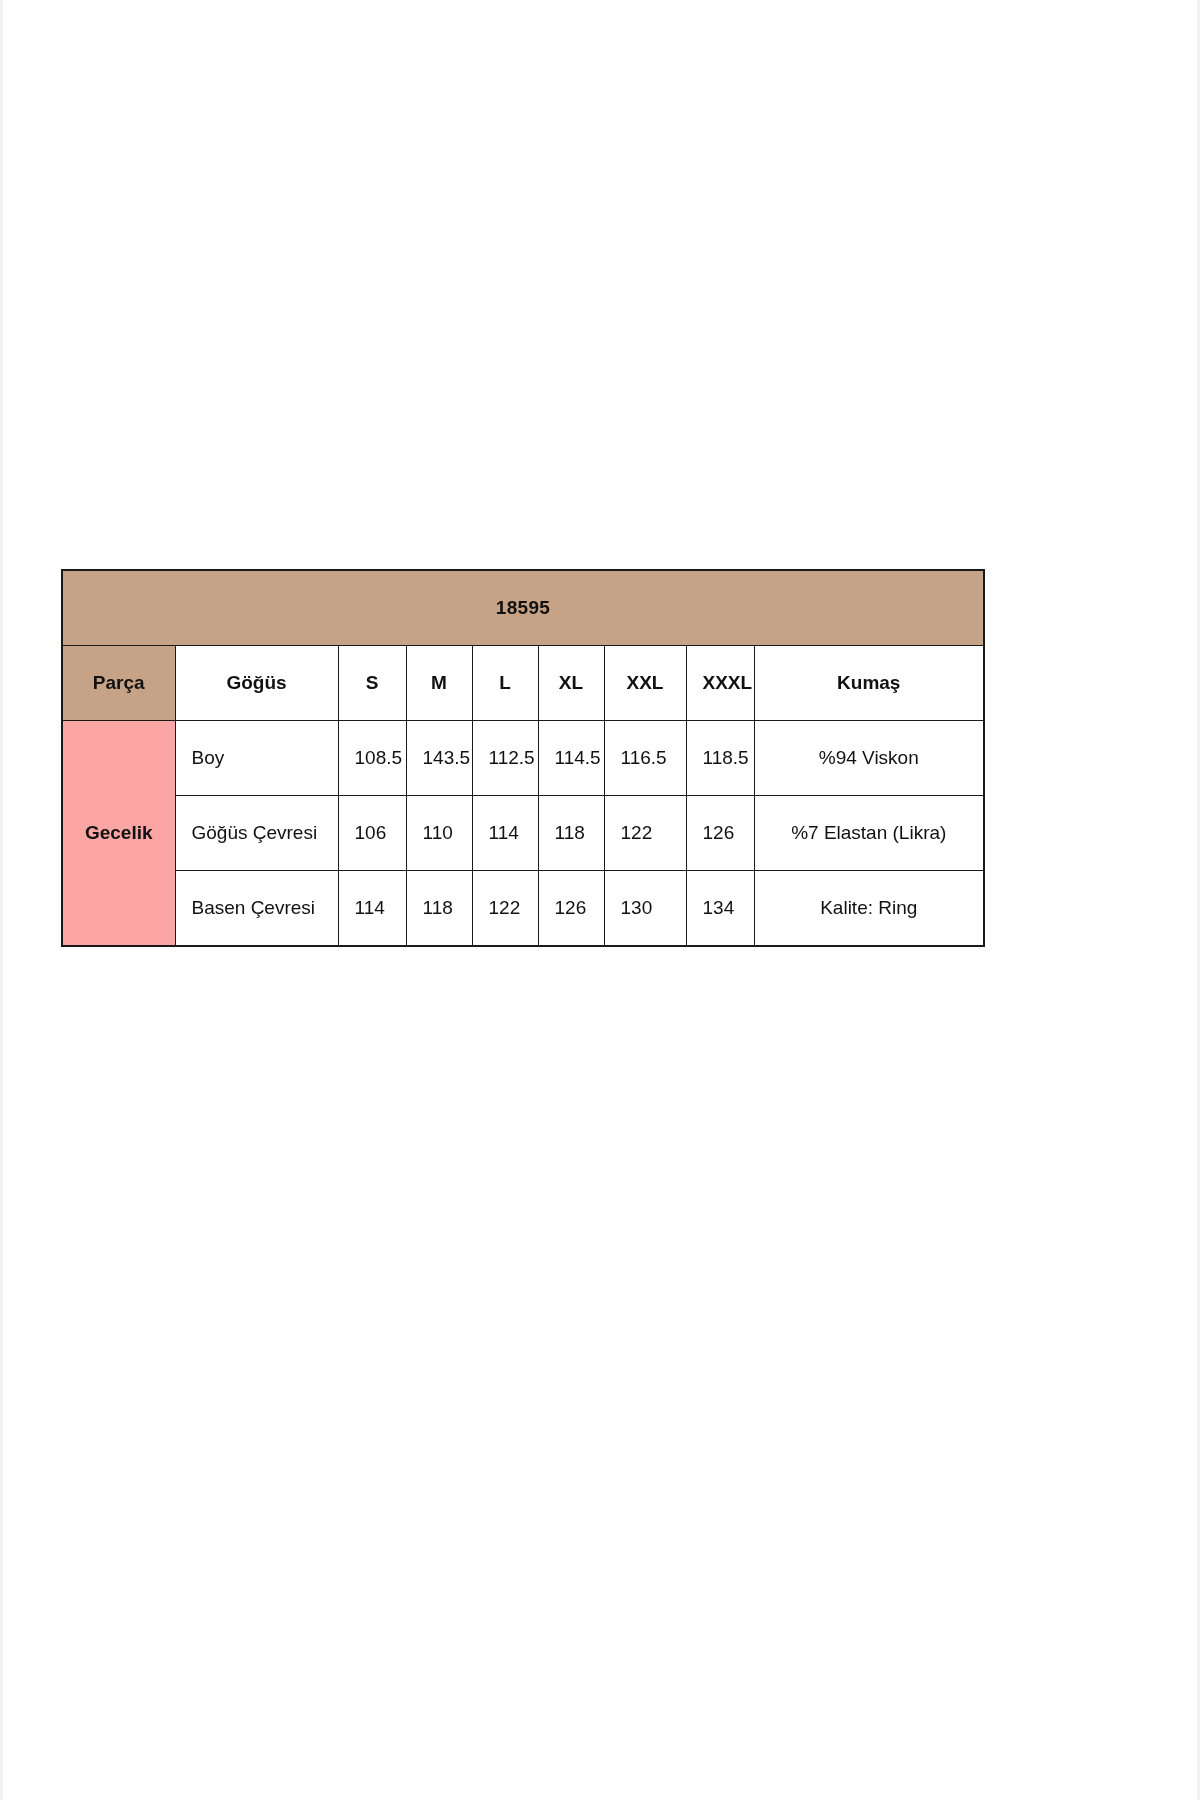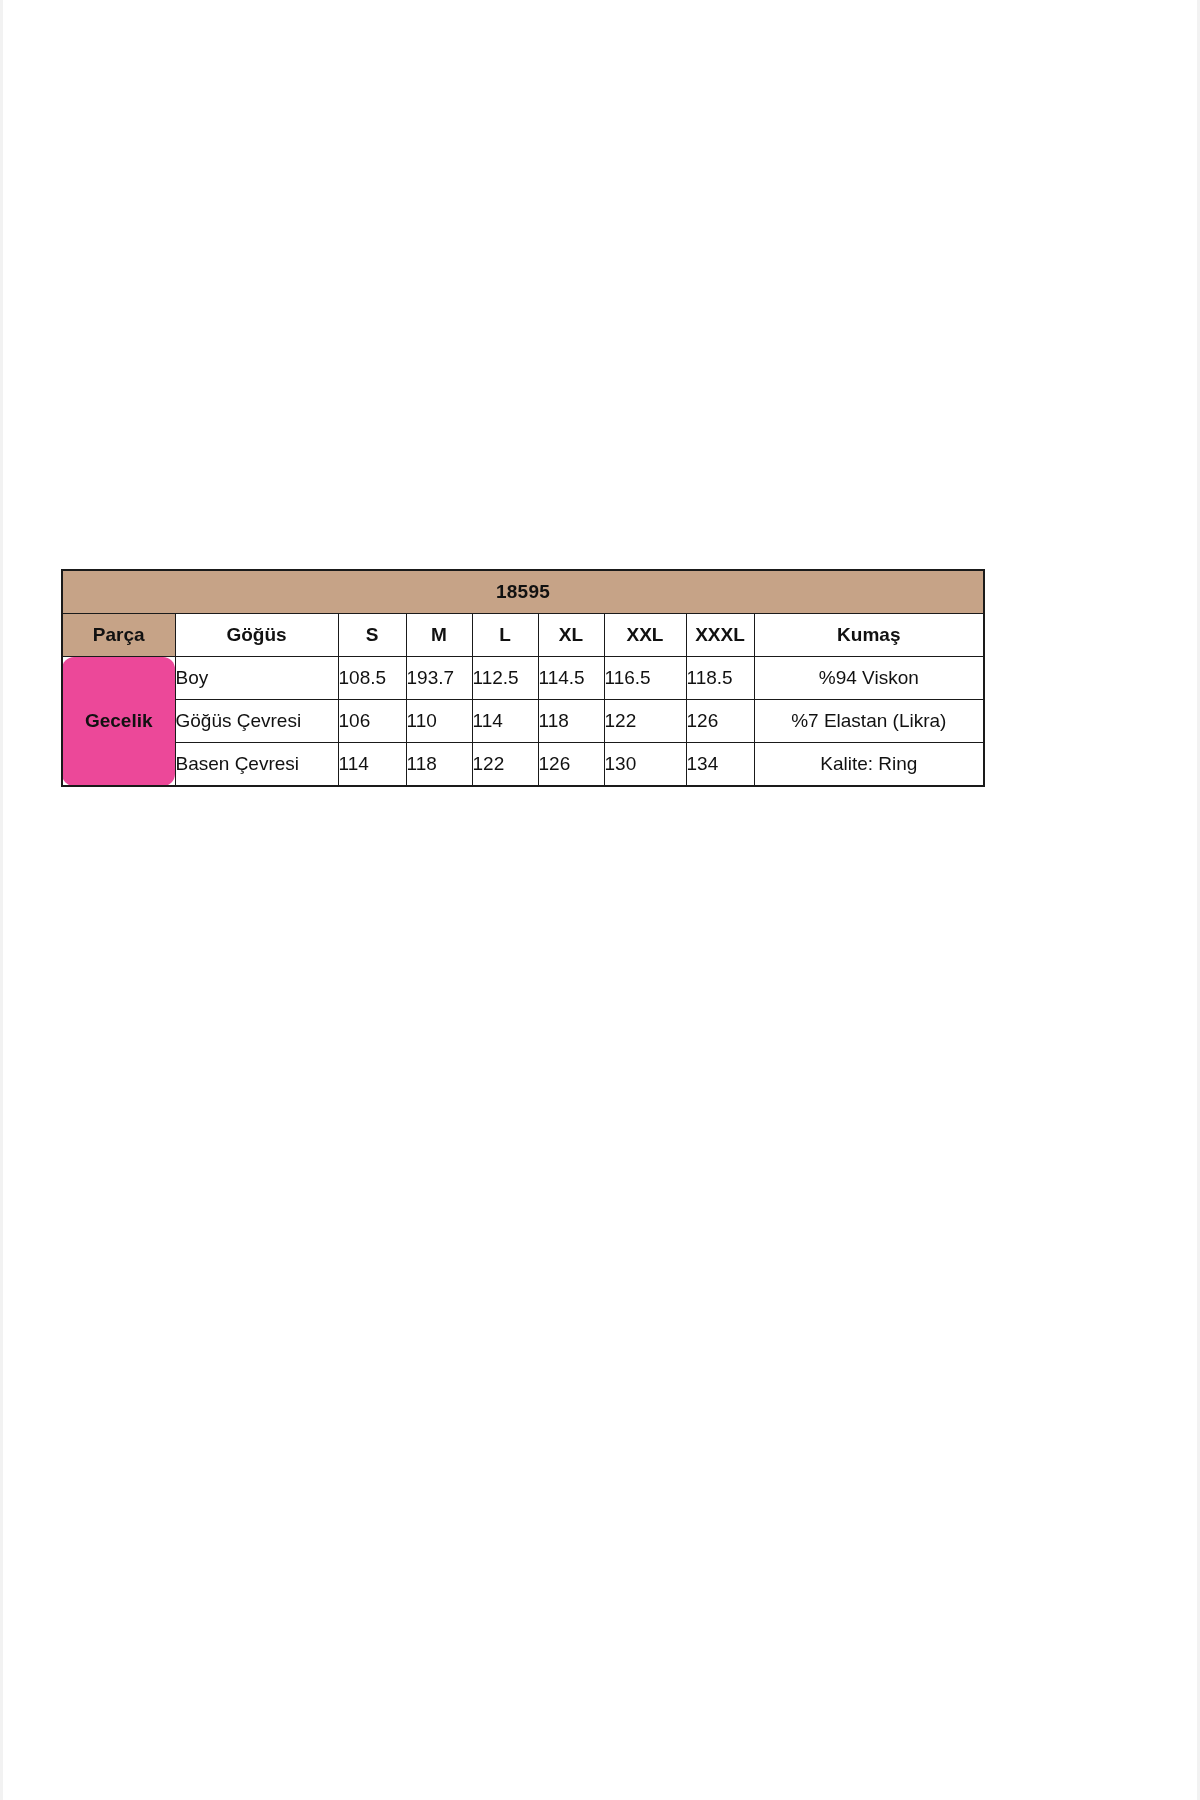--- a/index.html
+++ b/index.html
@@ -54,21 +54,21 @@
     border-collapse: collapse;
     table-layout: fixed;
     width: 922px;
     border: 2px solid #1a1a1a;
   }
   table.size-table td,
   table.size-table th {
     border: 1px solid #1a1a1a;
     color: #111111;
     font-size: 19px;
-    padding: 0;
+    padding: 16px;
     height: 42px;
     vertical-align: middle;
   }
 
   
   .title-cell {
     background: #c6a387;
     text-align: center;
     font-weight: bold;
     font-size: 21px;
@@ -86,25 +86,24 @@
   }
   .hdr-parca {
     background: #c6a387;
     text-align: center;
     font-weight: bold;
     font-size: 19px;
   }
 
   
   .part-cell {
-    background: #ec4899;
+    background: #fca5a5;
     text-align: center;
     font-weight: bold;
     font-size: 20px;
-    border-radius: 12px;
   }
   .measure-cell {
     text-align: left;
     padding-left: 10px;
     font-size: 20px;
     font-weight: 400;
     margin-left: 33px;
   }
   .value-cell {
     text-align: left;
@@ -164,21 +163,21 @@
           <td class="hdr">XL</td>
           <td class="hdr">XXL</td>
           <td class="hdr">XXXL</td>
           <td class="hdr">Kumaş</td>
         </tr>
 
         <tr>
           <td class="part-cell" rowspan="3">Gecelik</td>
           <td class="measure-cell">Boy</td>
           <td class="value-cell">108.5</td>
-          <td class="value-cell">193.7</td>
+          <td class="value-cell">143.5</td>
           <td class="value-cell">112.5</td>
           <td class="value-cell">114.5</td>
           <td class="value-cell">116.5</td>
           <td class="value-cell">118.5</td>
           <td class="fabric-cell">%94 Viskon</td>
         </tr>
 
         <tr>
           <td class="measure-cell">Göğüs Çevresi</td>
           <td class="value-cell">106</td>

